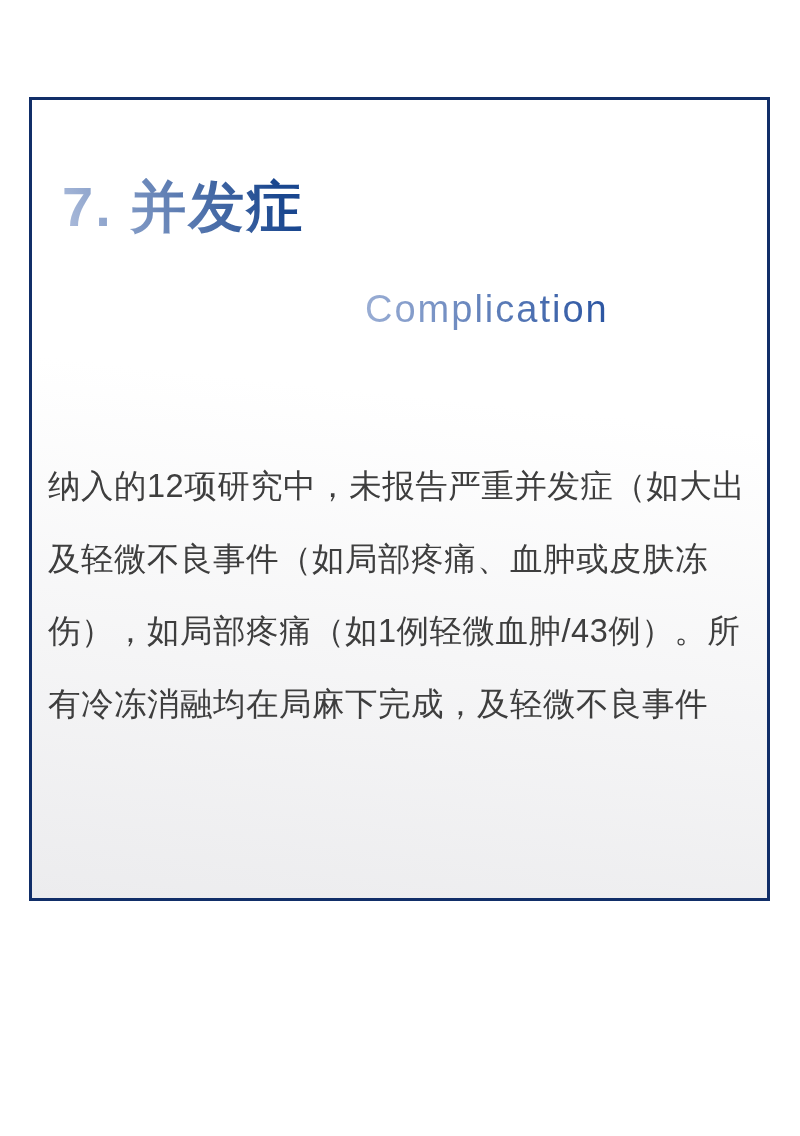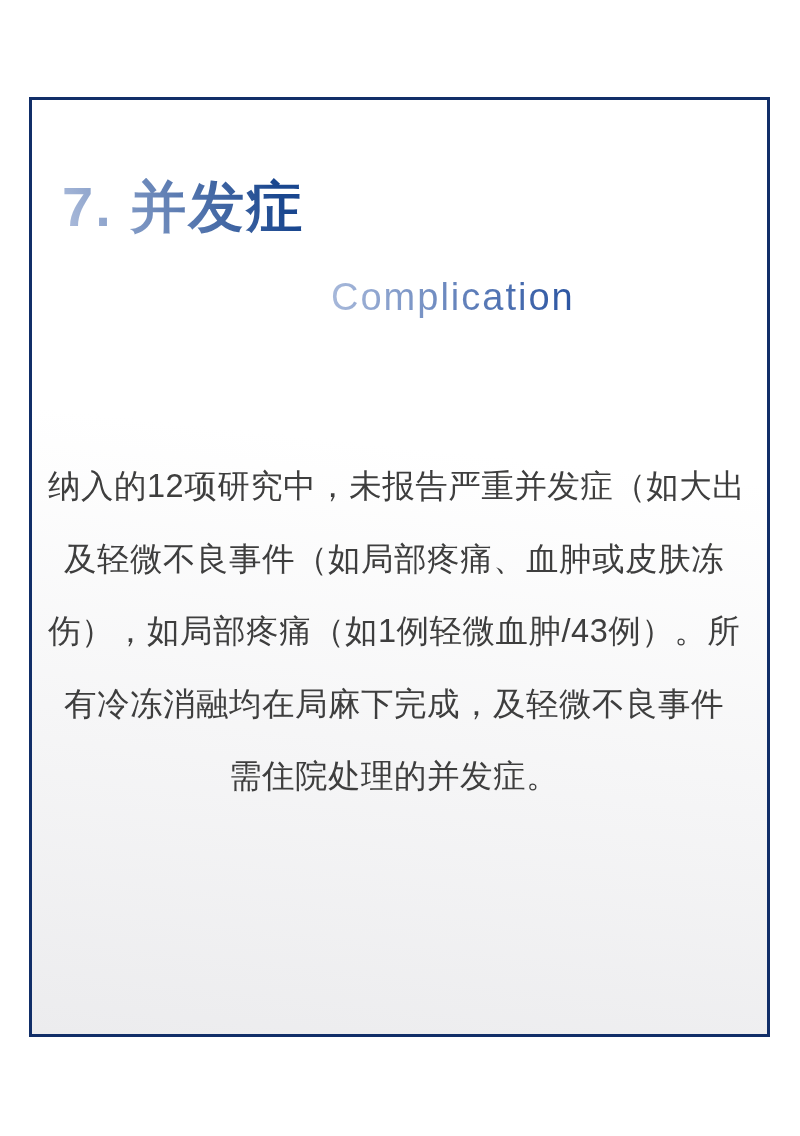--- a/index.html
+++ b/index.html
@@ -10,50 +10,50 @@
     overflow: hidden;
   }
   .page {
     position: relative;
     width: 800px; height: 1136px;
     background: #ffffff;
   }
   .card {
     position: absolute;
     left: 29px; top: 97px;
-    width: 741px; height: 940px;
+    width: 741px; height: 804px;
     border: 3px solid #112e68;
     background: linear-gradient(186deg, #ffffff 38%, #ececee 100%);
-    text-align: center;
   }
   .title {
     position: absolute;
     left: 30px; top: 78px;
     font-size: 56px;
     font-weight: 700;
     letter-spacing: 2px;
     line-height: 1.05;
     background: linear-gradient(68deg, #a7b8d9 5%, #1a478f 88%);
     -webkit-background-clip: text;
     background-clip: text;
     -webkit-text-fill-color: transparent;
     color: #2b55a0;
     white-space: nowrap;
   }
   .subtitle {
     position: absolute;
-    left: 266px; top: 164px;
+    left: 266px; top: 176px;
     display: flex;
     align-items: baseline;
     background: linear-gradient(90deg, #b8c6e2 0%, #2a54a1 100%);
     -webkit-background-clip: text;
     background-clip: text;
     -webkit-text-fill-color: transparent;
     color: #5b77b4;
     white-space: nowrap;
+    gap: 34px;
   }
   .subtitle .slash {
     font-size: 54px;
     font-weight: 300;
     line-height: 1;
     margin-right: 18px;
     transform: scaleX(0.85);
   }
   .subtitle .subtitle-text {
     font-size: 38px;
@@ -84,17 +84,16 @@
     <div class="subtitle">
       <span class="slash">/</span>
       <span class="subtitle-text">Complication</span>
     </div>
 
     <div class="body-text">
       <div class="body-line">纳入的12项研究中，未报告严重并发症（如大出</div>
       <div class="body-line">及轻微不良事件（如局部疼痛、血肿或皮肤冻</div>
       <div class="body-line">伤），如局部疼痛（如1例轻微血肿/43例）。所</div>
       <div class="body-line">有冷冻消融均在局麻下完成，及轻微不良事件</div>
-      <div class="body-line">需住院处理的并发症。</div>
     </div>
 
   </div>
 </div>
 
 </body></html>

